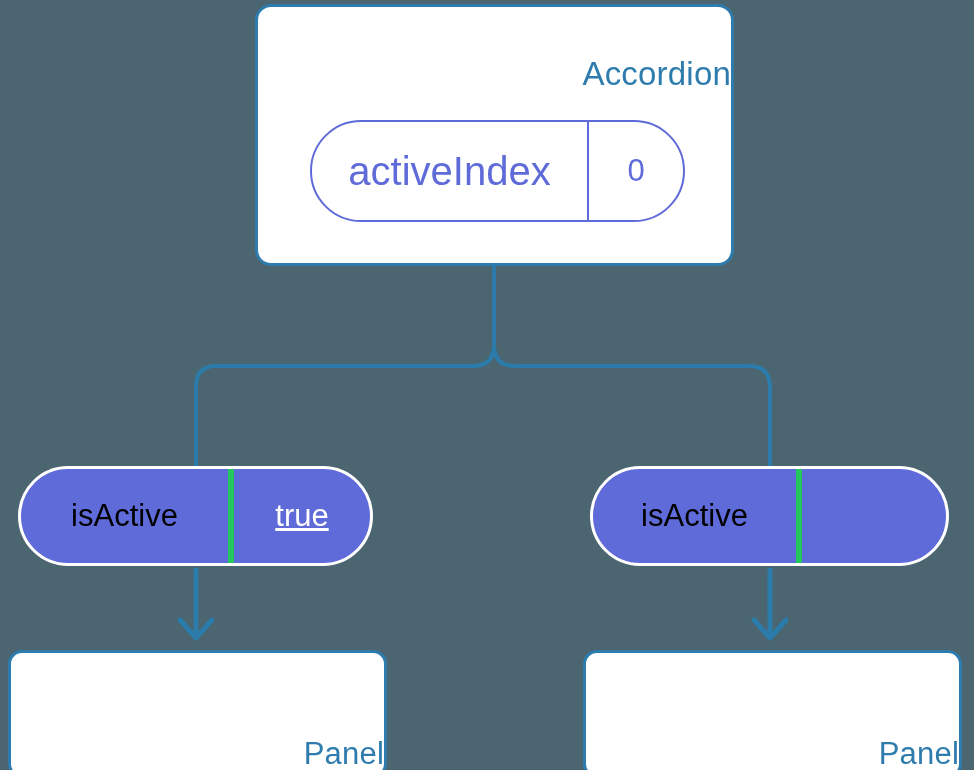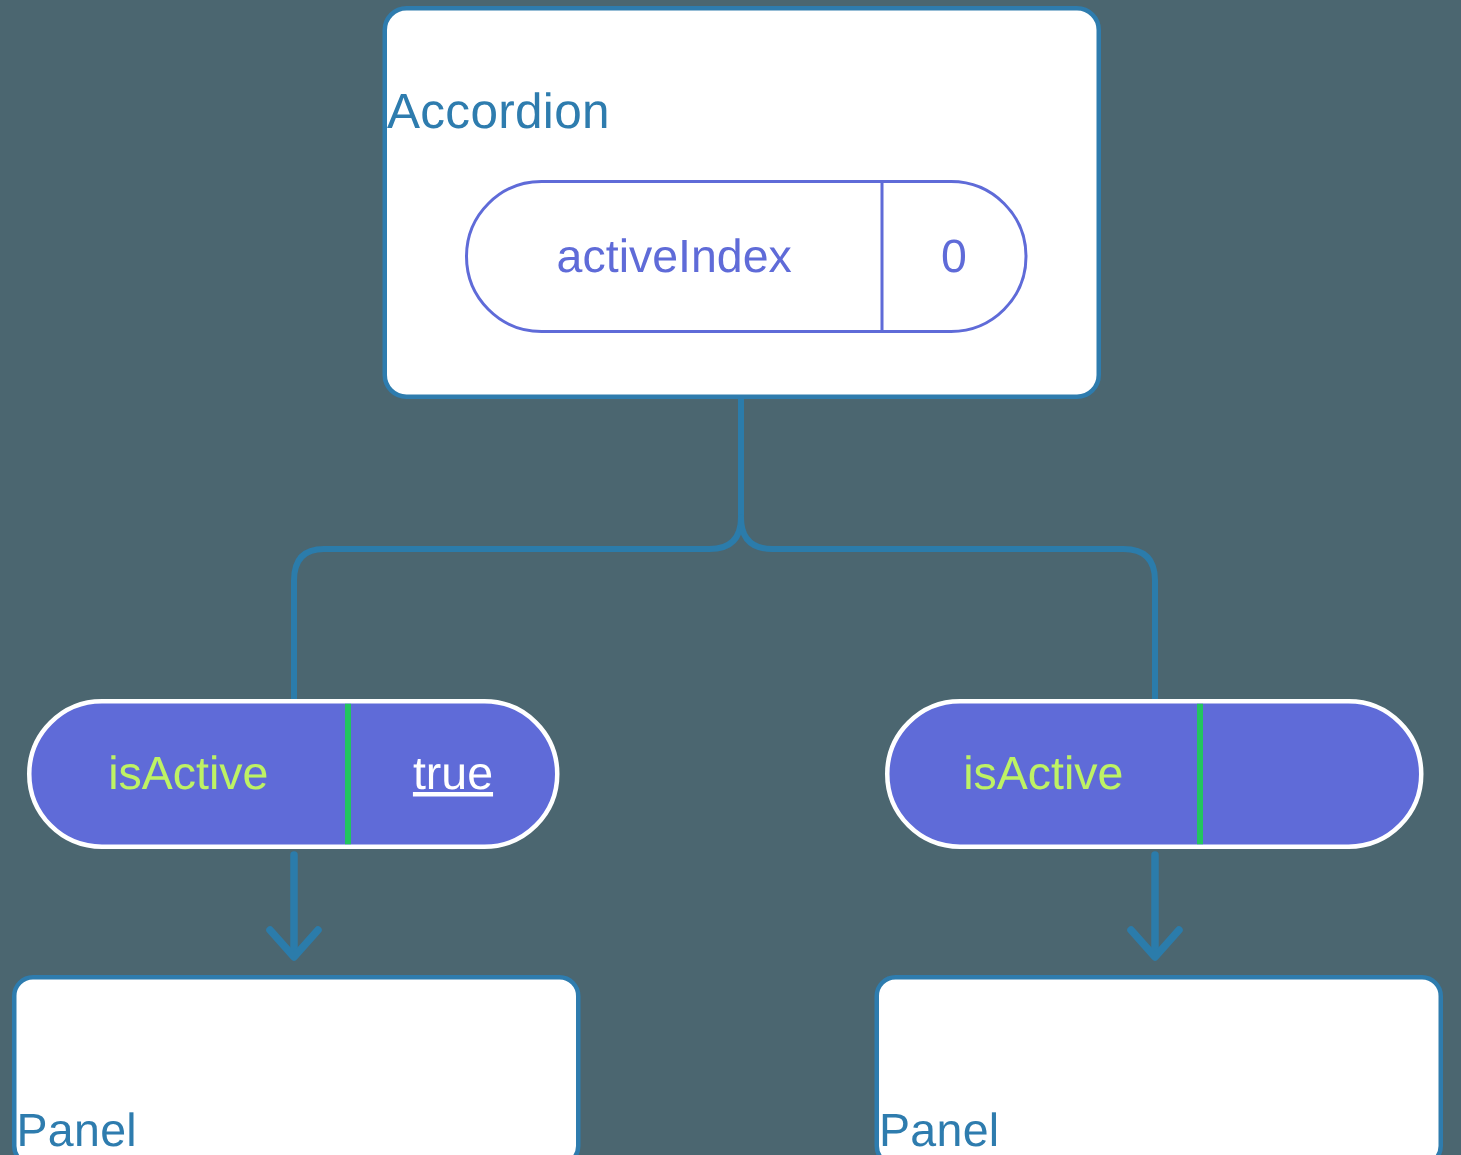--- a/index.html
+++ b/index.html
@@ -45,21 +45,21 @@
     top: 4px;
     width: 479px;
     height: 262px;
     border-radius: 16px;
   }
   .card-title {
     position: absolute;
     left: 0;
     right: 0;
     top: 48px;
-    text-align: left;
+    text-align: right;
     color: #2e7cae;
     font-size: 33px;
     letter-spacing: 0.2px;
   }
 
   
   .pill {
     position: absolute;
     display: flex;
     align-items: stretch;
@@ -76,38 +76,38 @@
   }
 
   
   .pill.outlined {
     border: 2px solid #5f6bd8;
     border-radius: 999px;
     background: transparent;
   }
   .pill.outlined .pill-key {
     color: #5f6bd8;
-    font-size: 31px;
+    font-size: 40px;
     border-right: 2px solid #5f6bd8;
   }
   .pill.outlined .pill-val {
     color: #5f6bd8;
     font-size: 31px;
   }
 
   
   .pill.filled {
     background: #5f6bd8;
     border: 3px solid #ffffff;
     border-radius: 999px;
   }
   .pill.filled .pill-key {
-    color: #bef264;
-    font-size: 31px;
-    border-right: 4px solid #22c55e;
+    color: #000000;
+    font-size: 31px;
+    border-right: 6px solid #22c55e;
     text-align: center;
   }
   .pill.filled .pill-val {
     color: #ffffff;
     font-size: 31px;
     text-decoration: underline;
   }
 
   
   #accordion-state-pill {

